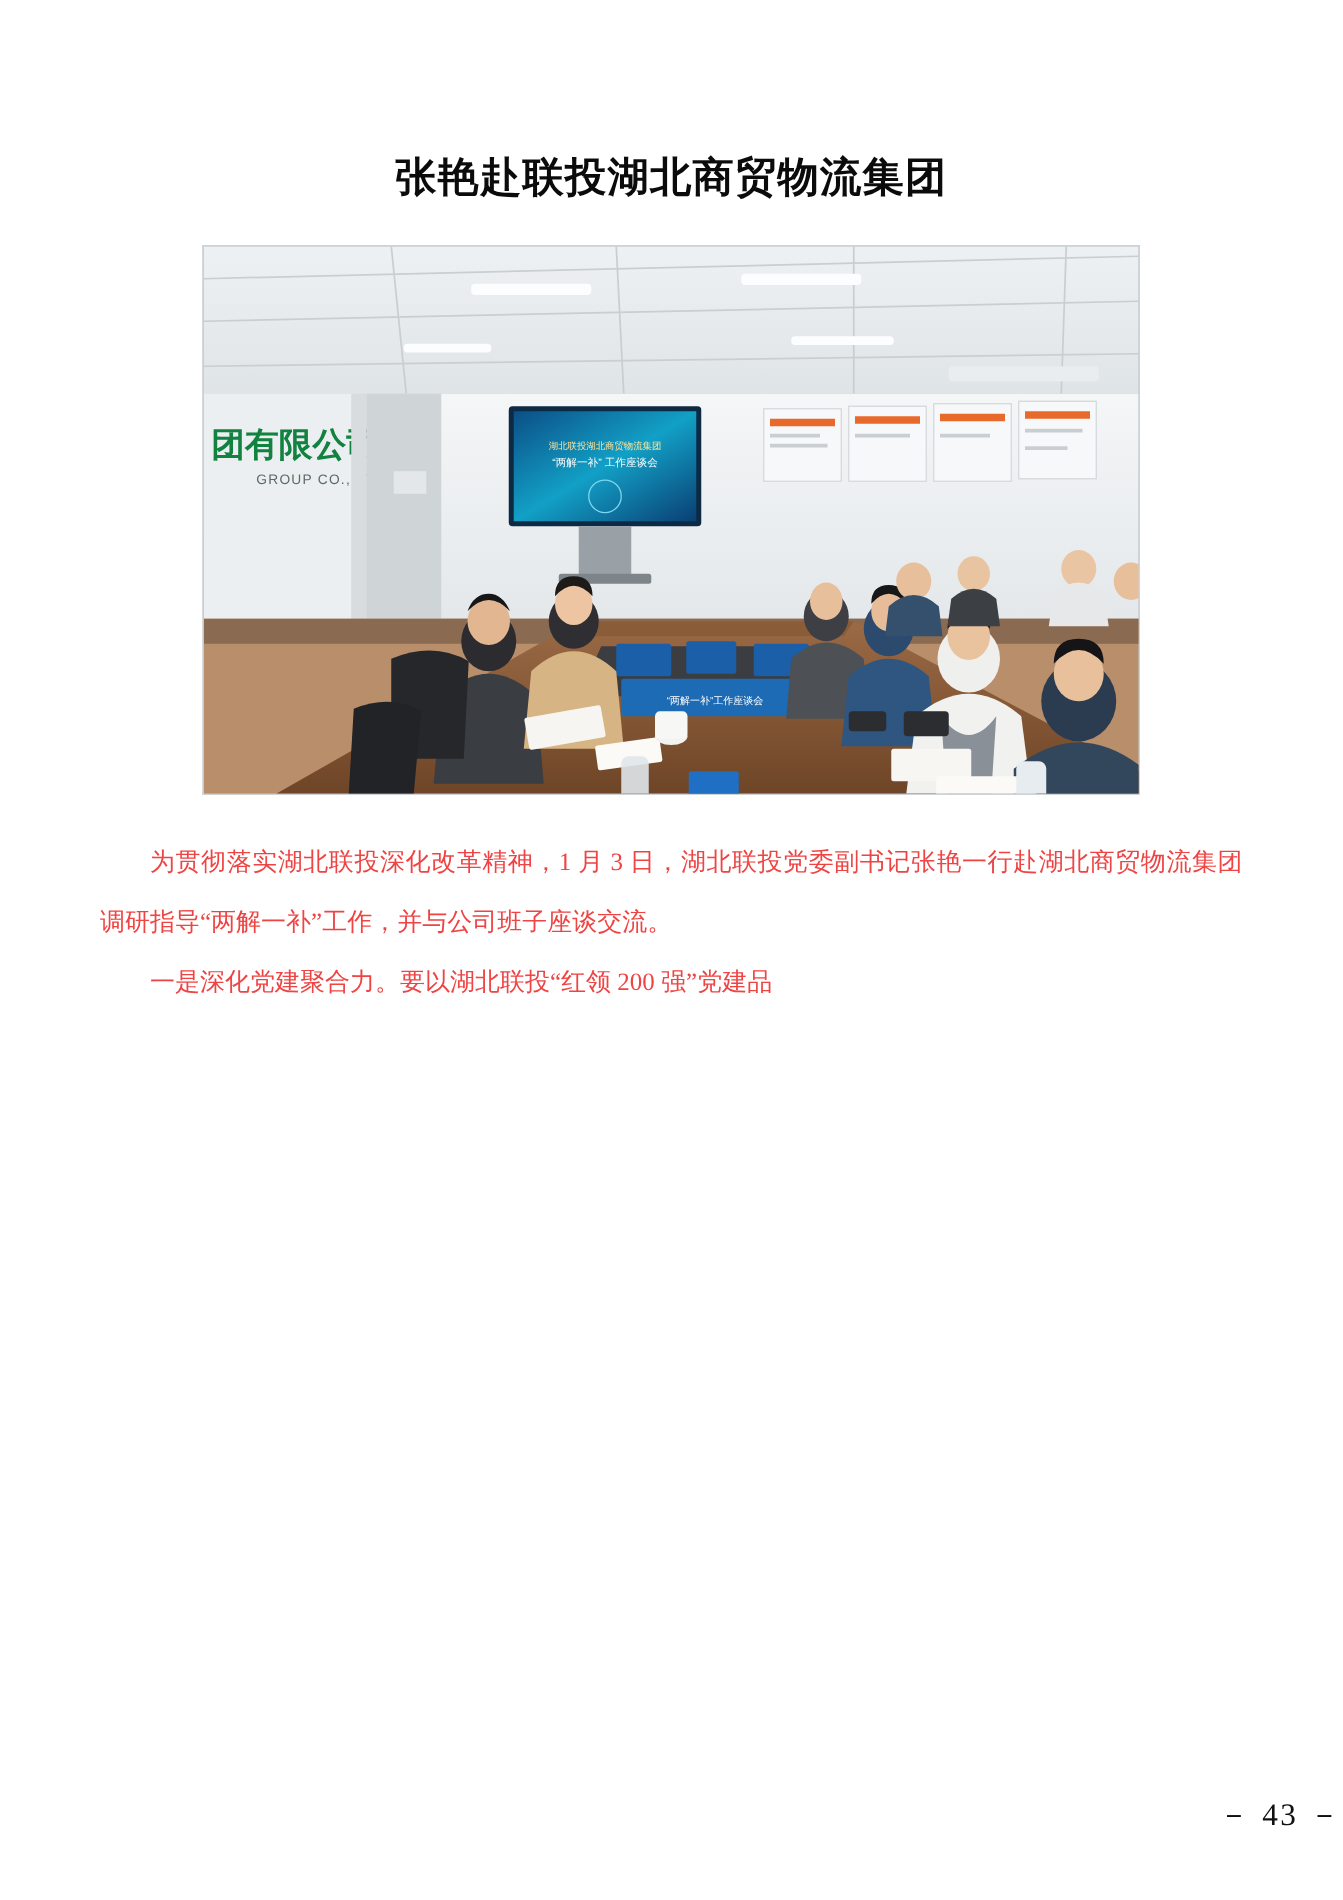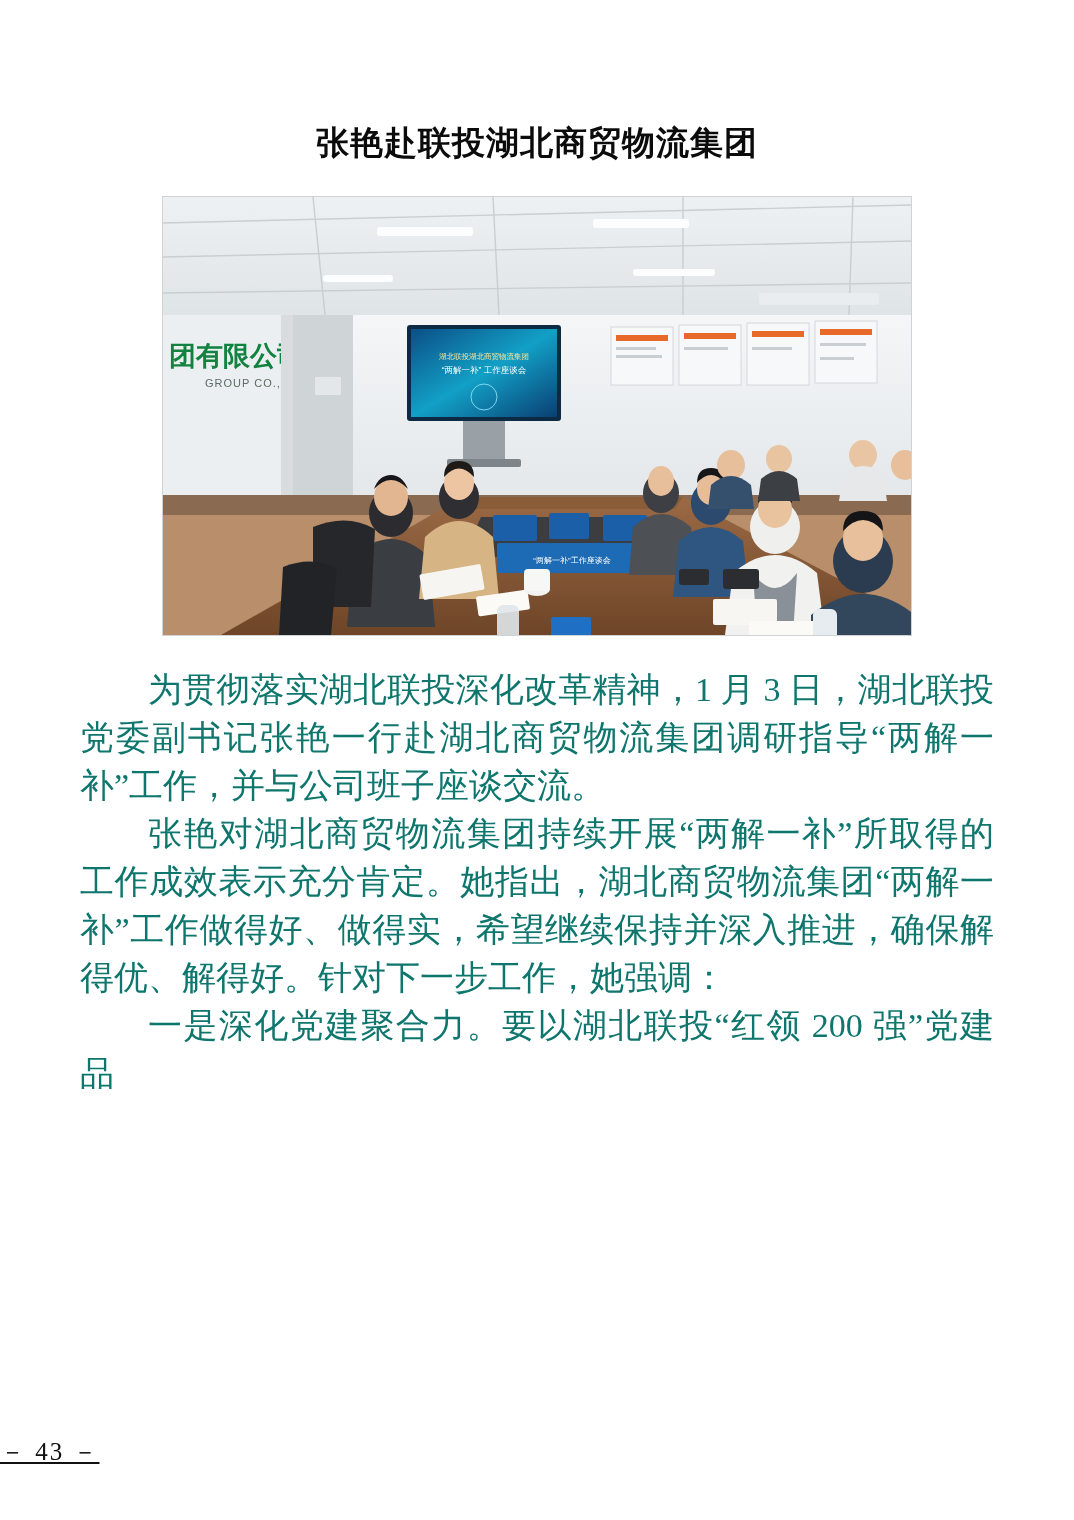--- a/index.html
+++ b/index.html
@@ -42,41 +42,40 @@
     width: 748px;
     height: 438px;
     position: relative;
     overflow: hidden;
     border: 1px solid #cfd3d6;
     background: #b9bfc4;
   }
   .figure svg { display: block; }
   .body-text {
     margin-top: 30px;
-    font-size: 34px;
+    font-size: 20px;
     line-height: 48px;
     text-align: justify;
     text-justify: inter-ideograph;
-    color: #0f766e;
+    color: #ef4444;
     font-family: "Liberation Serif", "DejaVu Serif", serif;
   }
   .para {
     text-indent: 2em;
     margin: 0;
   }
   .footer {
     position: absolute;
     left: 0;
     right: 0;
     bottom: 52px;
-    text-align: left;
+    text-align: right;
     font-size: 25px;
     letter-spacing: 2px;
     color: #111;
-    text-decoration: underline;
   }
 </style>
 </head>
 <body>
 
 <div class="page">
 
   <div class="title-block">
     <div class="title-line">张艳赴联投湖北商贸物流集团</div>
   </div>
@@ -228,18 +227,17 @@
         <rect x="586" y="424" width="80" height="32" rx="2" fill="#fbfaf7"></rect>
         <rect x="650" y="412" width="24" height="40" rx="6" fill="#e6ecef"></rect>
         <rect x="560" y="372" width="36" height="20" rx="3" fill="#2b2d30"></rect>
         <rect x="516" y="372" width="30" height="16" rx="3" fill="#2b2d30"></rect>
       </g>
     </svg>
   </div>
 
   <div class="body-text">
     <p class="para">为贯彻落实湖北联投深化改革精神，1 月 3 日，湖北联投党委副书记张艳一行赴湖北商贸物流集团调研指导“两解一补”工作，并与公司班子座谈交流。</p>
-    <p class="para">张艳对湖北商贸物流集团持续开展“两解一补”所取得的工作成效表示充分肯定。她指出，湖北商贸物流集团“两解一补”工作做得好、做得实，希望继续保持并深入推进，确保解得优、解得好。针对下一步工作，她强调：</p>
     <p class="para">一是深化党建聚合力。要以湖北联投“红领 200 强”党建品</p>
   </div>
 
   <div class="footer">－ 43 －</div>
 </div>
 
 </body></html>

